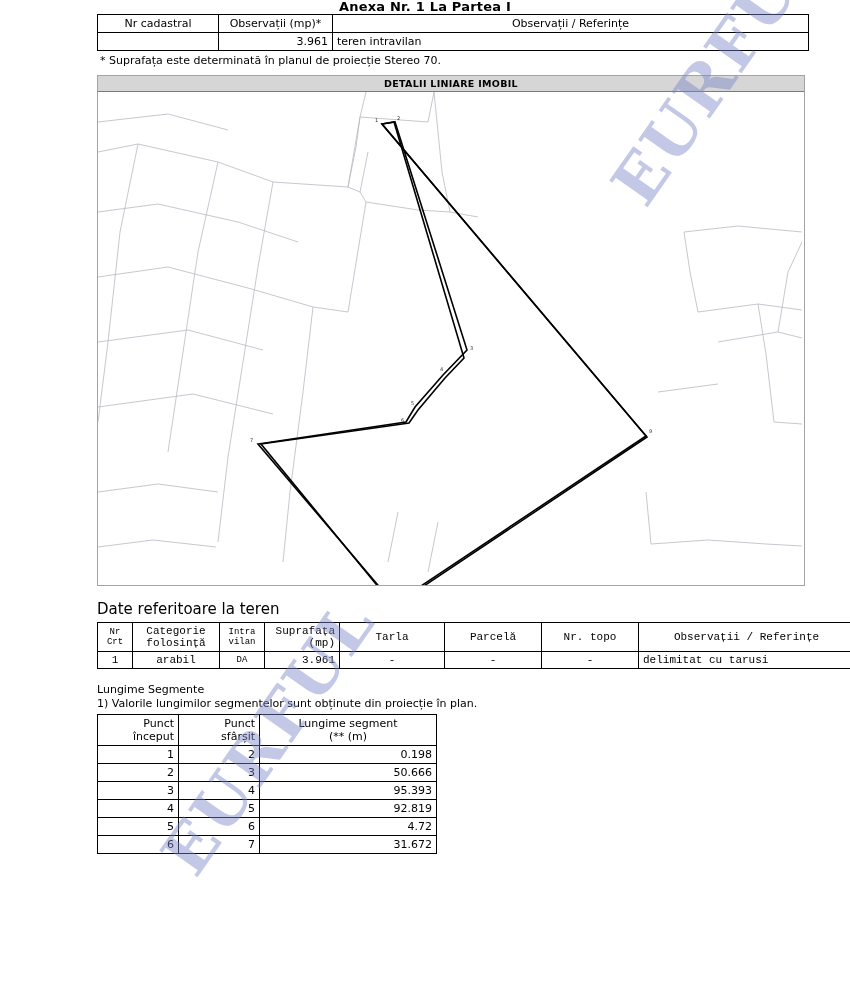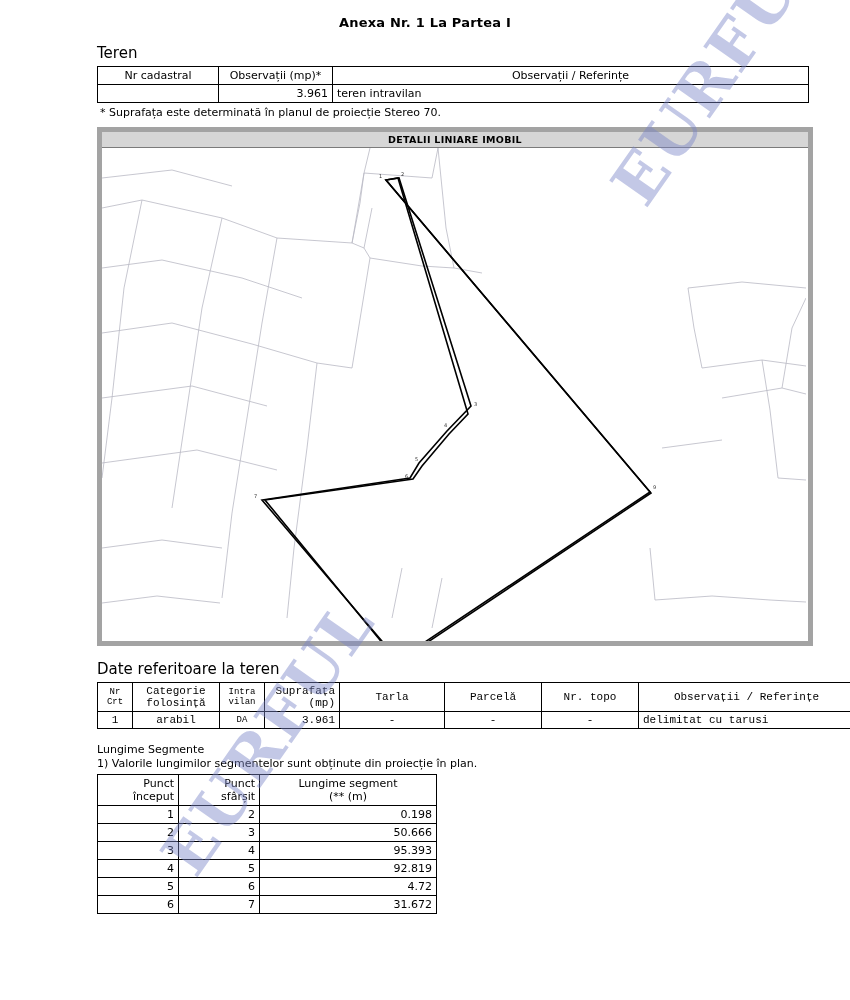--- a/index.html
+++ b/index.html
@@ -18,21 +18,21 @@
   .page {
     position: relative;
     width: 850px;
     height: 1000px;
     box-sizing: border-box;
   }
   .doc-title {
     text-align: center;
     font-size: 13px;
     font-weight: bold;
-    padding-top: 16px;
+    padding-top: 0px;
     line-height: 14px;
     letter-spacing: 0.2px;
   }
   .section-title {
     font-size: 15px;
     font-weight: normal;
     margin: 14px 0 4px 97px;
   }
   table.grid {
     border-collapse: collapse;
@@ -57,21 +57,21 @@
 
   .note {
     font-size: 11px;
     margin: 3px 0 0 100px;
   }
 
   
   .map-wrap {
     margin: 8px 0 0 97px;
     width: 706px;
-    border: 5px solid #a3a3a3;
+    border: 1px solid #a3a3a3;
     background: #000000;
     position: relative;
   }
   .map-header {
     background: #d6d6d6;
     text-align: center;
     font-size: 9.5px;
     font-weight: bold;
     letter-spacing: 0.3px;
     padding: 2px 0 2px 0;
@@ -132,21 +132,20 @@
   .parcel { stroke: #000; stroke-width: 1.6; fill: none; }
   .ptlabel { font-size: 5px; fill: #333; font-family: "DejaVu Sans", sans-serif; }
 </style>
 </head>
 <body>
 
 <div class="page">
 
   <div class="doc-title">Anexa Nr. 1 La Partea I</div>
 
-  <div class="section-title">Teren</div>
 
   <table class="grid" id="teren-table">
     <tbody>
         <tr>
       <td class="c1 center">Nr cadastral</td>
       <td class="c2 center">Observații (mp)*</td>
       <td class="c3 center">Observații / Referințe</td>
     </tr>
     <tr>
       <td class="c1 center"></td>

